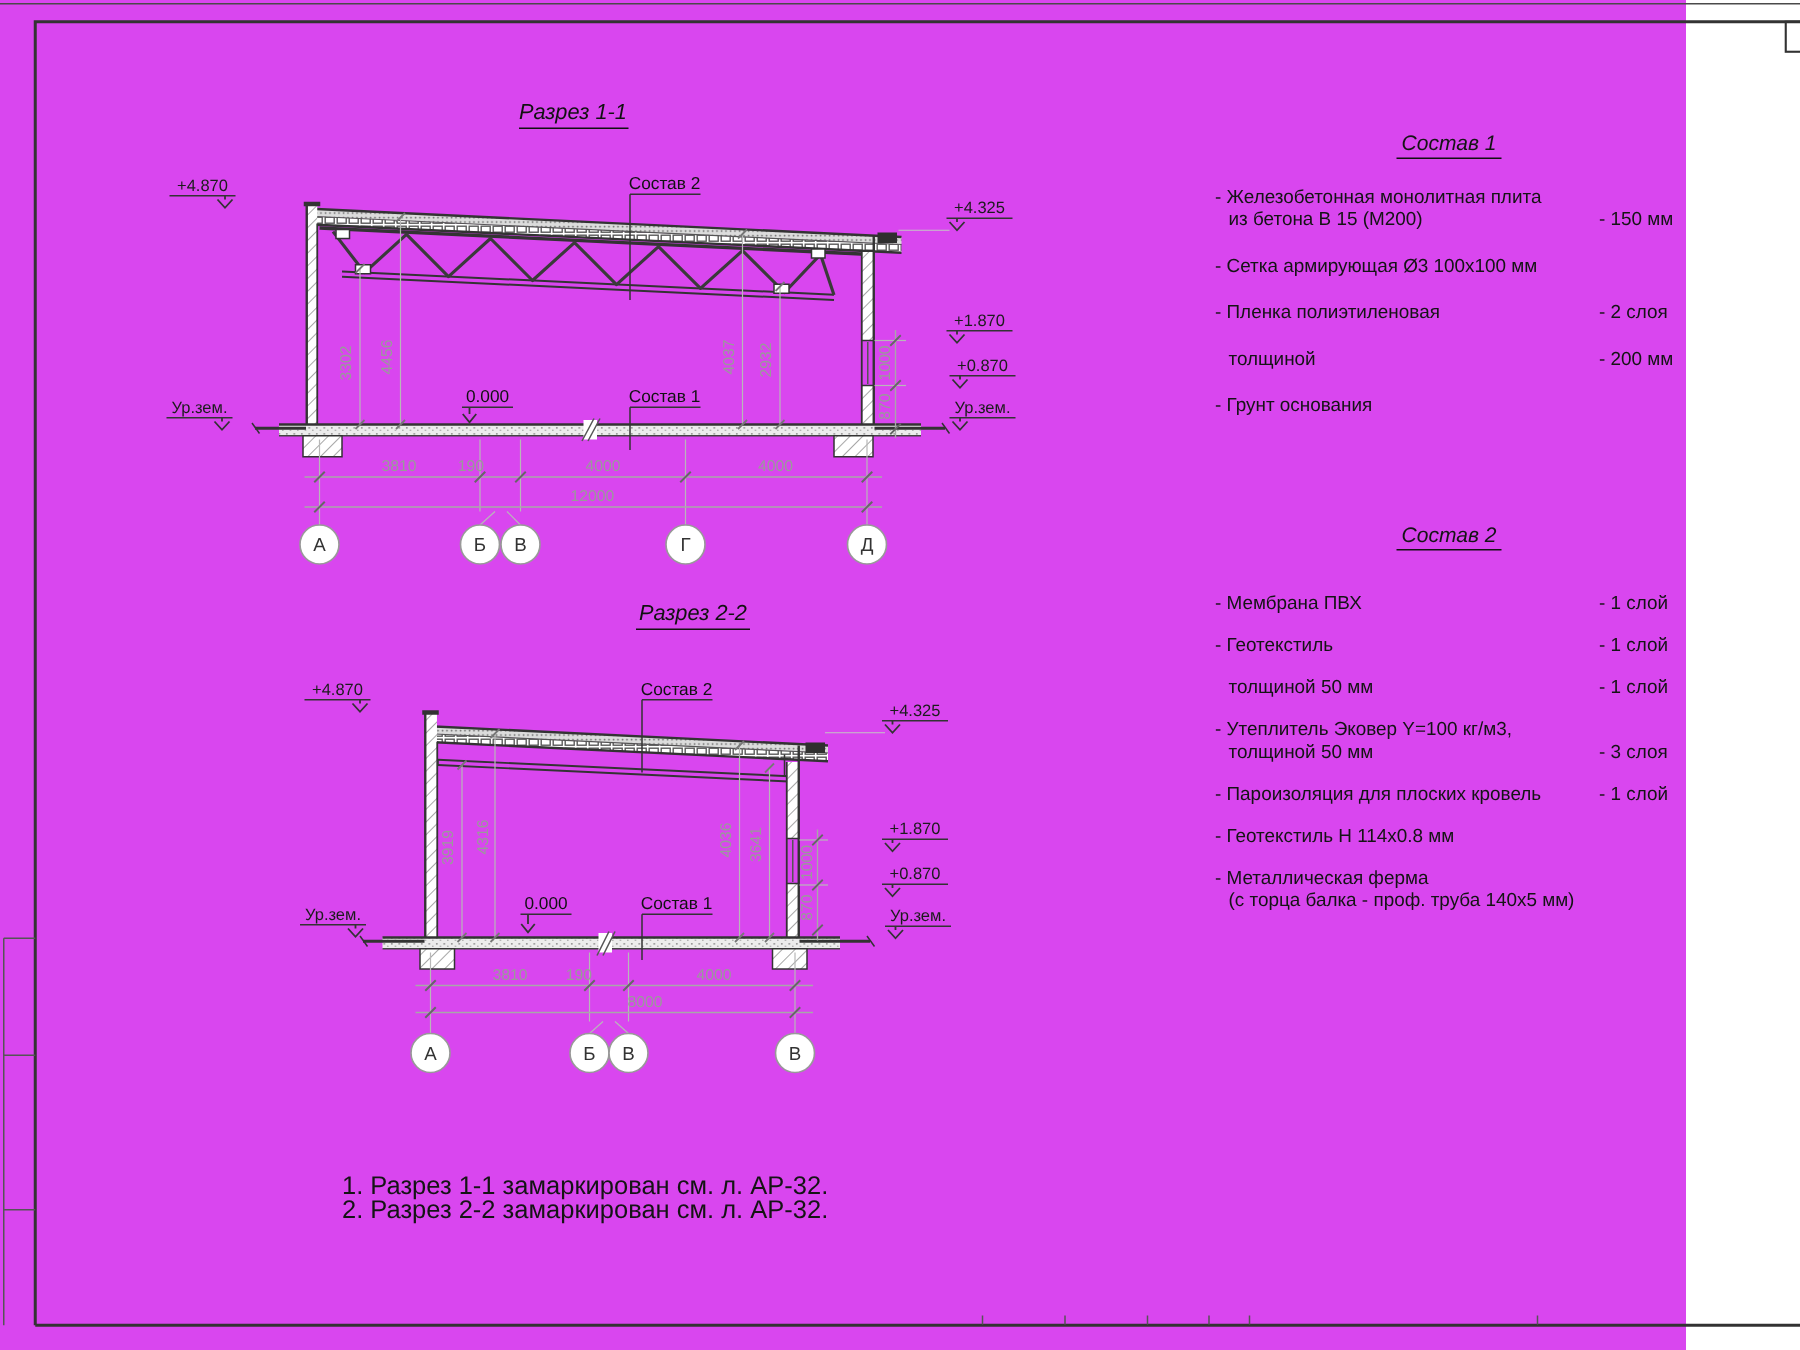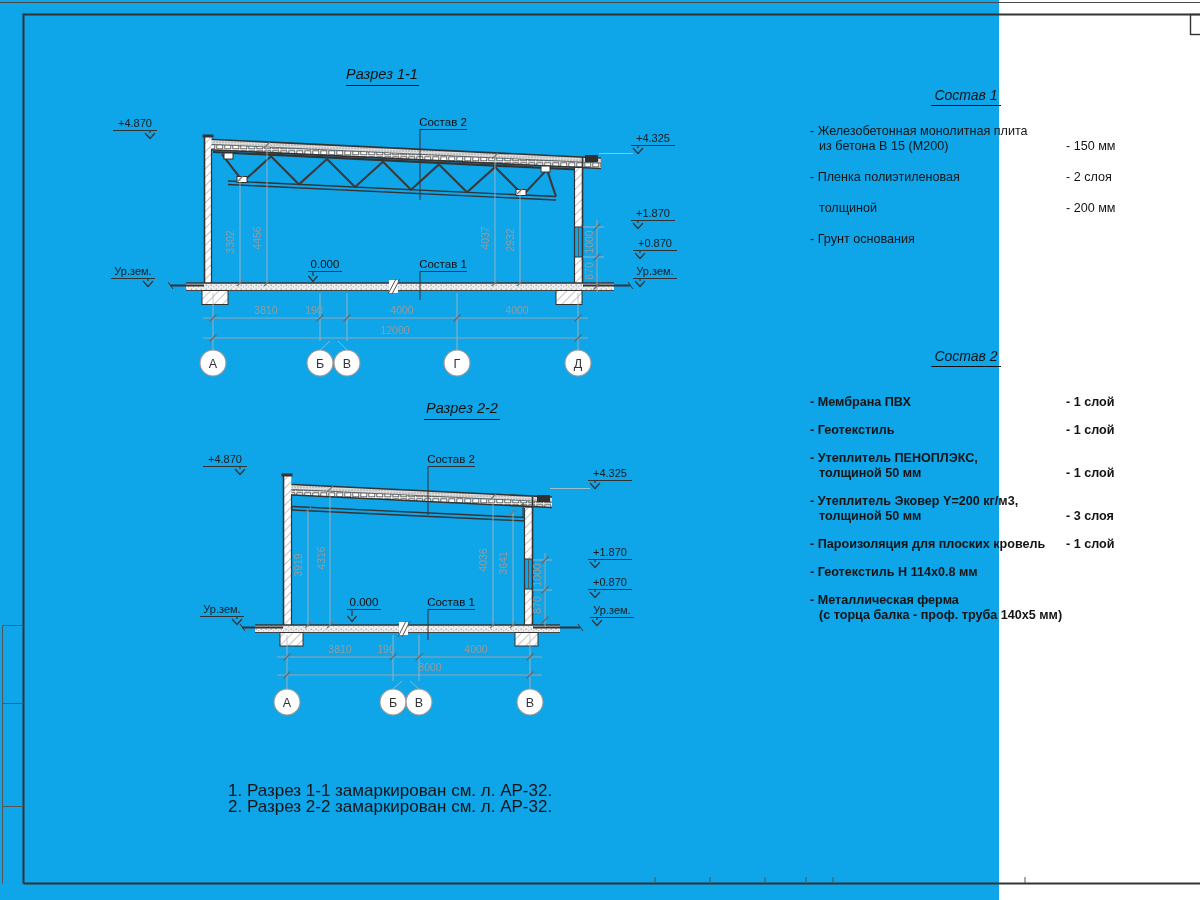--- a/index.html
+++ b/index.html
@@ -1,37 +1,37 @@
 <!DOCTYPE html>
 <html><head>
 <meta charset="utf-8">
 <style>
   html,body{margin:0;padding:0;background:#fff;width:1200px;height:900px;overflow:hidden;}
-  #sheet{position:relative;width:999px;height:900px;background:#0ea5e9;
+  #sheet{position:relative;width:1124px;height:900px;background:#d946ef;
          font-family:"Liberation Sans",sans-serif;color:#141414;}
   svg{position:absolute;left:0;top:0;}
   
   .dt{font:10.5px "Liberation Sans",sans-serif;fill:#9a9a9a;}
   .et{font:11px "Liberation Sans",sans-serif;fill:#1c1c1c;}
   .lt{font:11.5px "Liberation Sans",sans-serif;fill:#111;}
   .bt{font:12.5px "Liberation Sans",sans-serif;fill:#333;}
   .tt{font:italic 14.5px "Liberation Sans",sans-serif;fill:#111;}
   
   .spec-panel{position:absolute;width:312px;font-size:12.6px;line-height:15px;color:#141414;}
   .spec-title-wrap{text-align:center;}
   .spec-title{display:inline-block;font-style:italic;font-size:14px;
               border-bottom:1px solid #111;padding:0 3px 2px;}
   .spec-items{margin-top:0;}
   .spec-item{position:relative;white-space:nowrap;margin-top:12px;}
   .spec-item .l2{padding-left:9px;}
   .spec-item .val{position:absolute;left:256px;bottom:0;white-space:nowrap;}
   #spec1 .spec-item{margin-bottom:16px;}
   #spec2 .spec-item{margin-bottom:13px;}
   #spec1 .spec-items{margin-top:18px;}
-  #spec2 .spec-items{margin-top:28px;font-weight:bold;}
+  #spec2 .spec-items{margin-top:28px;}
   #spec1{left:810px;top:88px;}
   #spec2{left:810px;top:349px;}
   #notes{position:absolute;left:228px;top:783px;font-size:17px;line-height:15.5px;}
 </style>
 </head>
 <body>
 
 <div id="sheet">
 
 <svg width="1200" height="900" viewBox="0 0 1200 900">
@@ -403,20 +403,25 @@
   <div class="spec-title-wrap">
     <span class="spec-title">Состав 1</span>
   </div>
   <div class="spec-items">
     <div class="spec-item">
       <div class="l1">- Железобетонная  монолитная плита</div>
       <div class="l2">из бетона В 15 (М200)</div>
       <div class="val">- 150 мм</div>
     </div>
     <div class="spec-item">
+      <div class="l1">- Сетка армирующая Ø3 100x100 мм</div>
+      <div class="l2"></div>
+      <div class="val"></div>
+    </div>
+    <div class="spec-item">
       <div class="l1">- Пленка полиэтиленовая</div>
       <div class="l2"></div>
       <div class="val">-  2 слоя</div>
     </div>
     <div class="spec-item">
       <div class="l2">толщиной</div>
       <div class="val">- 200 мм</div>
     </div>
     <div class="spec-item">
       <div class="l1">- Грунт основания</div>
@@ -435,26 +440,25 @@
       <div class="l1">- Мембрана ПВХ</div>
       <div class="l2"></div>
       <div class="val">- 1 слой</div>
     </div>
     <div class="spec-item">
       <div class="l1">- Геотекстиль</div>
       <div class="l2"></div>
       <div class="val">- 1 слой</div>
     </div>
     <div class="spec-item">
-      <div class="l1">- Утеплитель ПЕНОПЛЭКС,</div>
       <div class="l2">толщиной 50 мм</div>
       <div class="val">- 1 слой</div>
     </div>
     <div class="spec-item">
-      <div class="l1">- Утеплитель Эковер Y=200 кг/м3,</div>
+      <div class="l1">- Утеплитель Эковер Y=100 кг/м3,</div>
       <div class="l2">толщиной 50 мм</div>
       <div class="val">- 3 слоя</div>
     </div>
     <div class="spec-item">
       <div class="l1">- Пароизоляция для плоских кровель</div>
       <div class="l2"></div>
       <div class="val">- 1 слой</div>
     </div>
     <div class="spec-item">
       <div class="l1">- Геотекстиль Н 114x0.8 мм</div>

